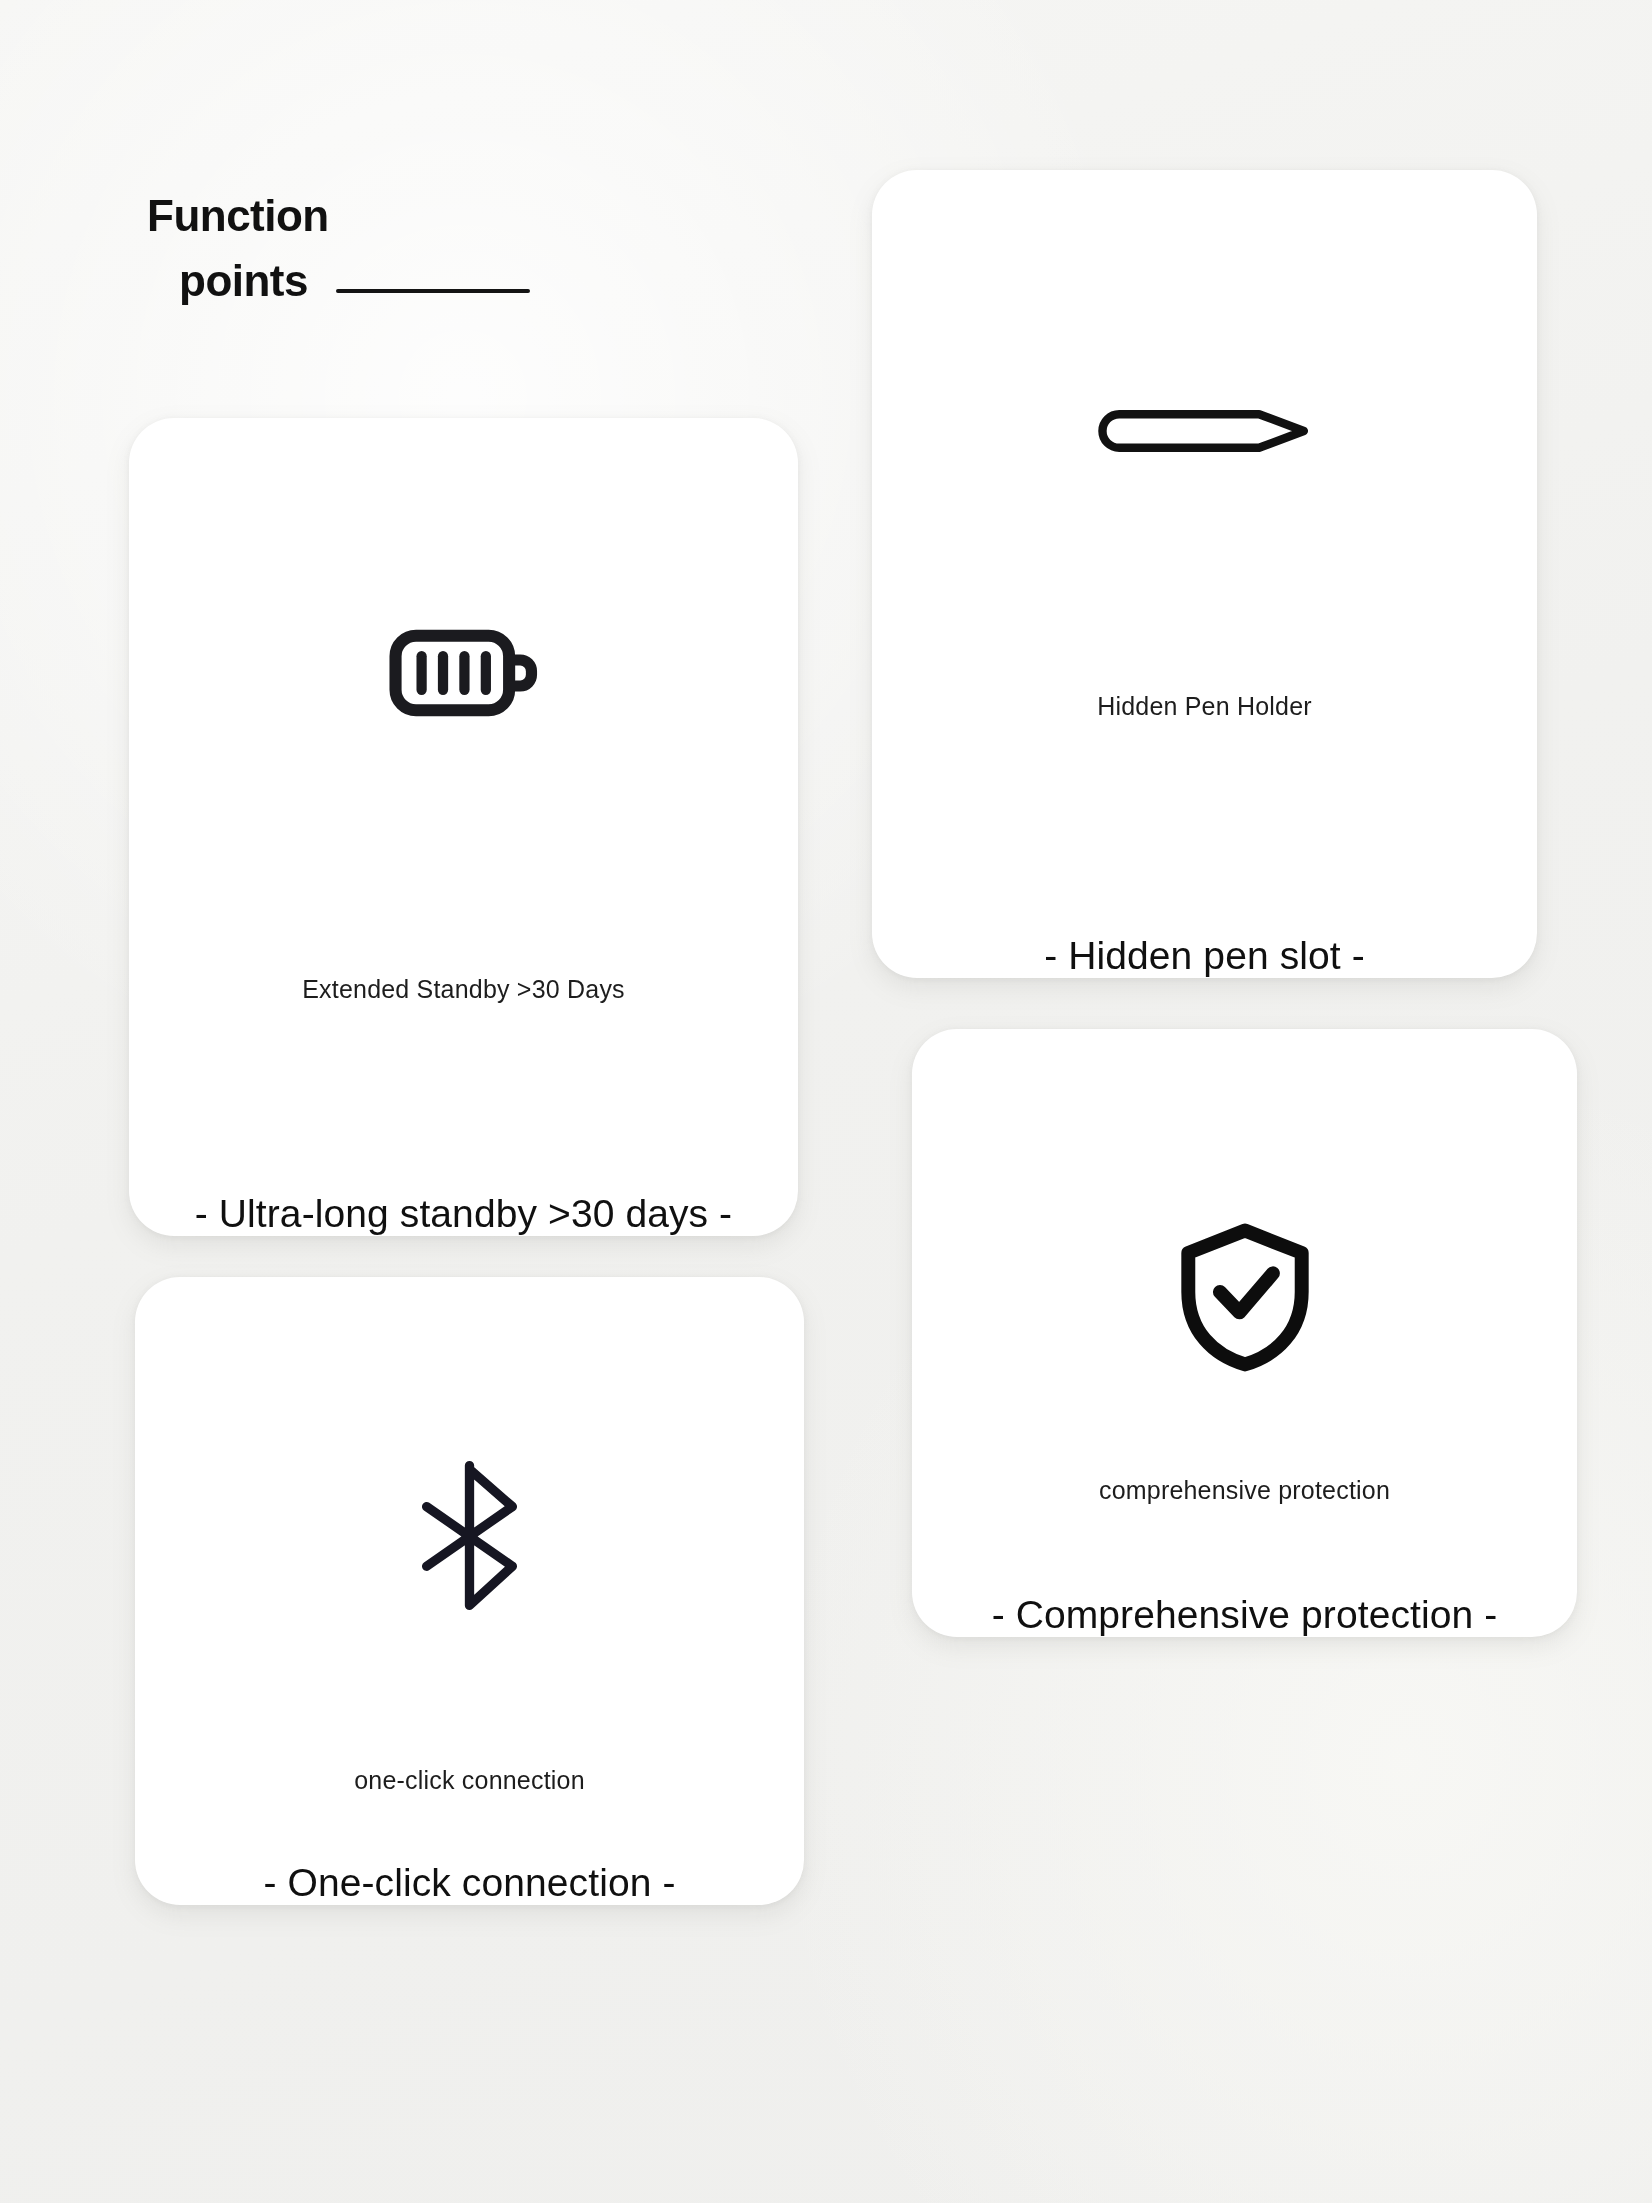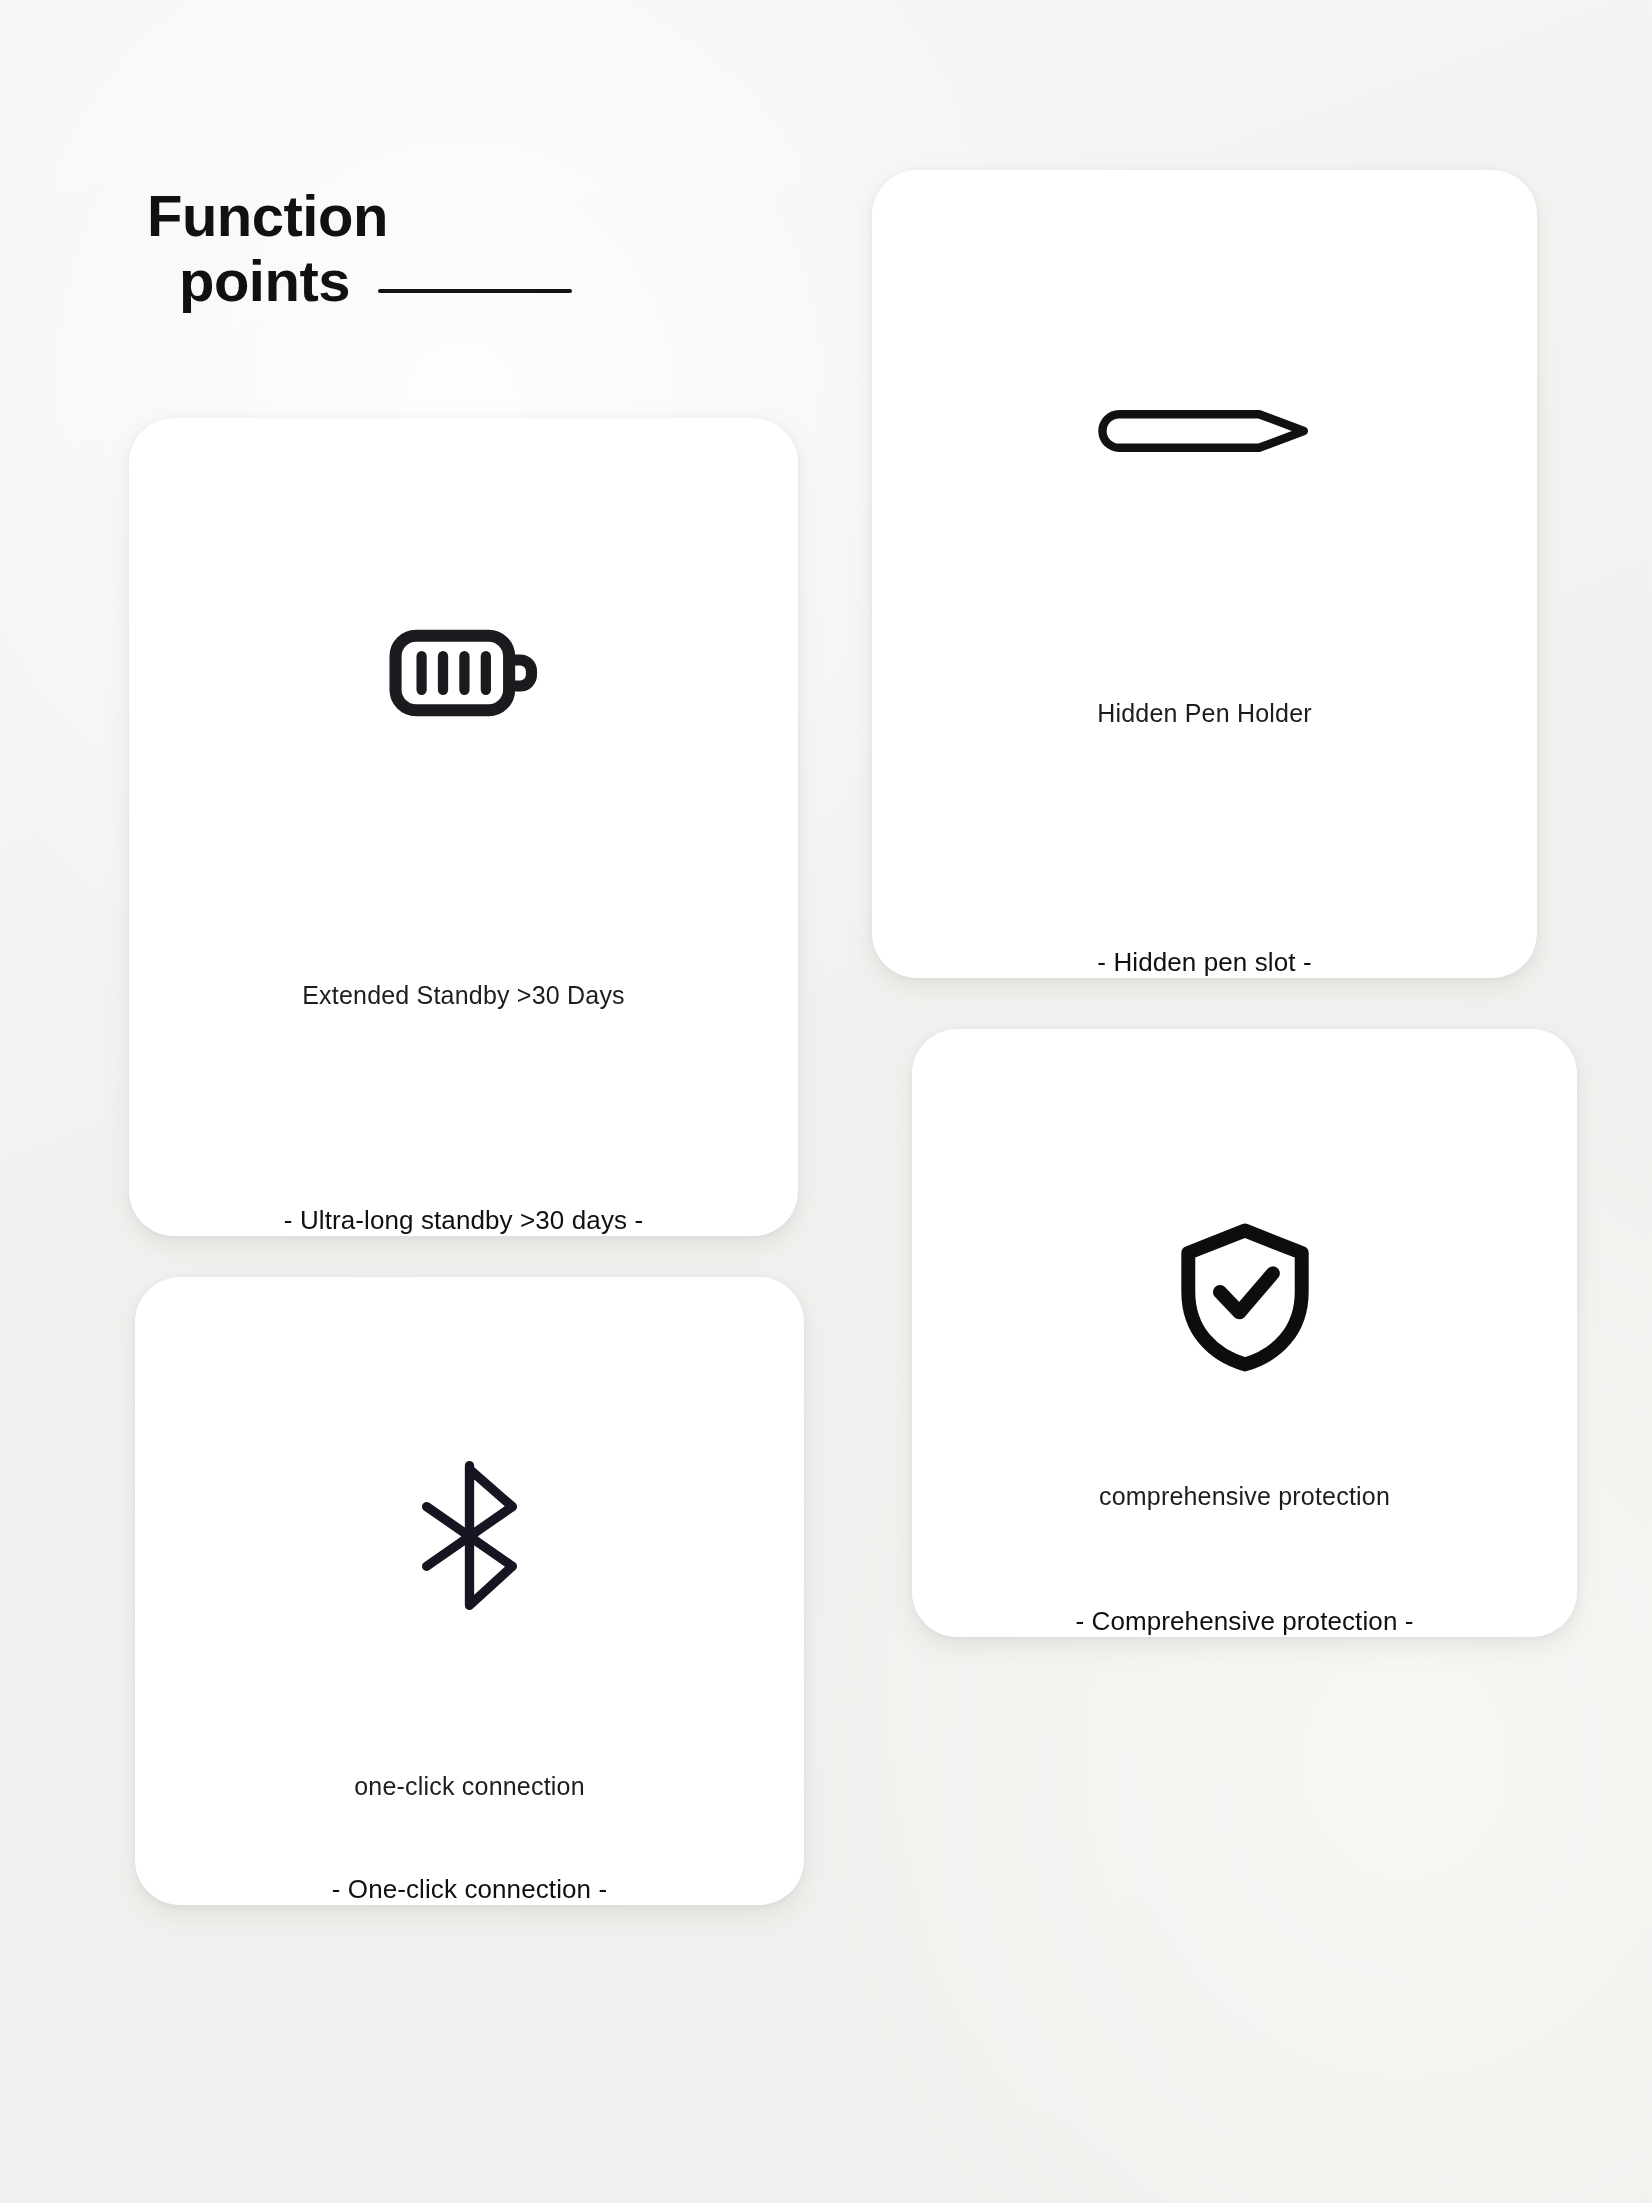--- a/index.html
+++ b/index.html
@@ -32,21 +32,21 @@
   }
 
   
   .heading {
     position: absolute;
     left: 147px;
     top: 183px;
     width: 653px;
   }
   .heading-line1, .heading-line2 {
-    font-size: 58px;
+    font-size: 44px;
     line-height: 65px;
     font-weight: 700;
     color: #111111;
     letter-spacing: -0.5px;
     white-space: nowrap;
   }
   .heading-row2 {
     display: flex;
     align-items: center;
     margin-left: 32px;
@@ -86,21 +86,21 @@
   }
   .caption-small {
     font-size: 25px;
     color: #1d1d1d;
     letter-spacing: 0.2px;
     font-weight: 400;
     text-align: center;
     white-space: nowrap;
   }
   .caption-large {
-    font-size: 26px;
+    font-size: 39px;
     color: #101010;
     letter-spacing: 0.1px;
     font-weight: 400;
     text-align: center;
     white-space: nowrap;
   }
 
   
   .card-battery   .icon-slot     { margin-top: 201px; }
   .card-battery   .caption-small { margin-top: 93px; }

